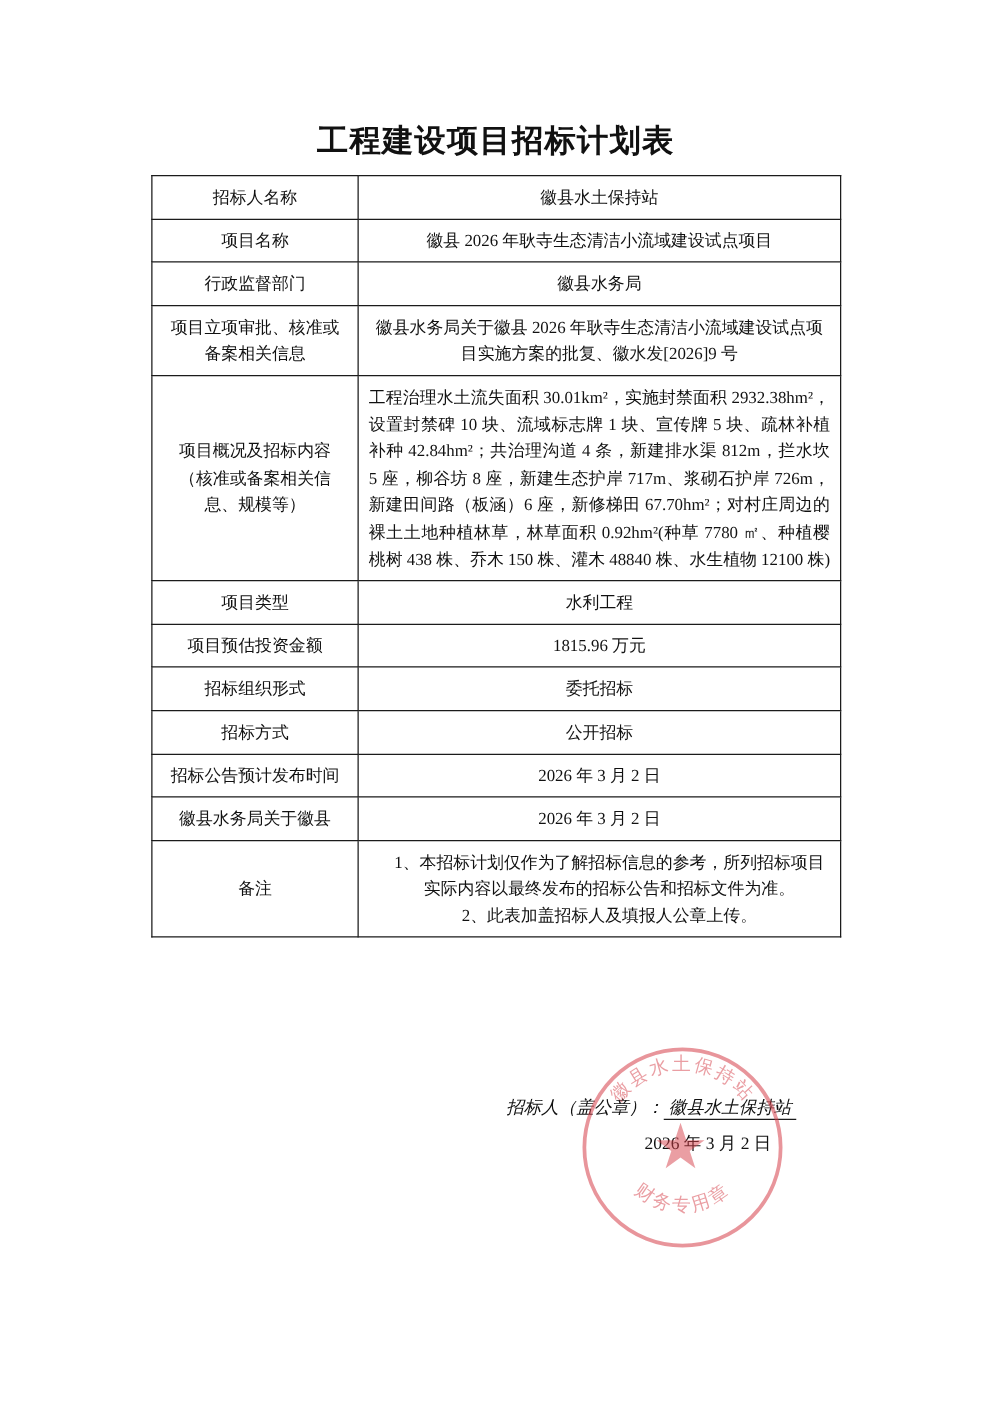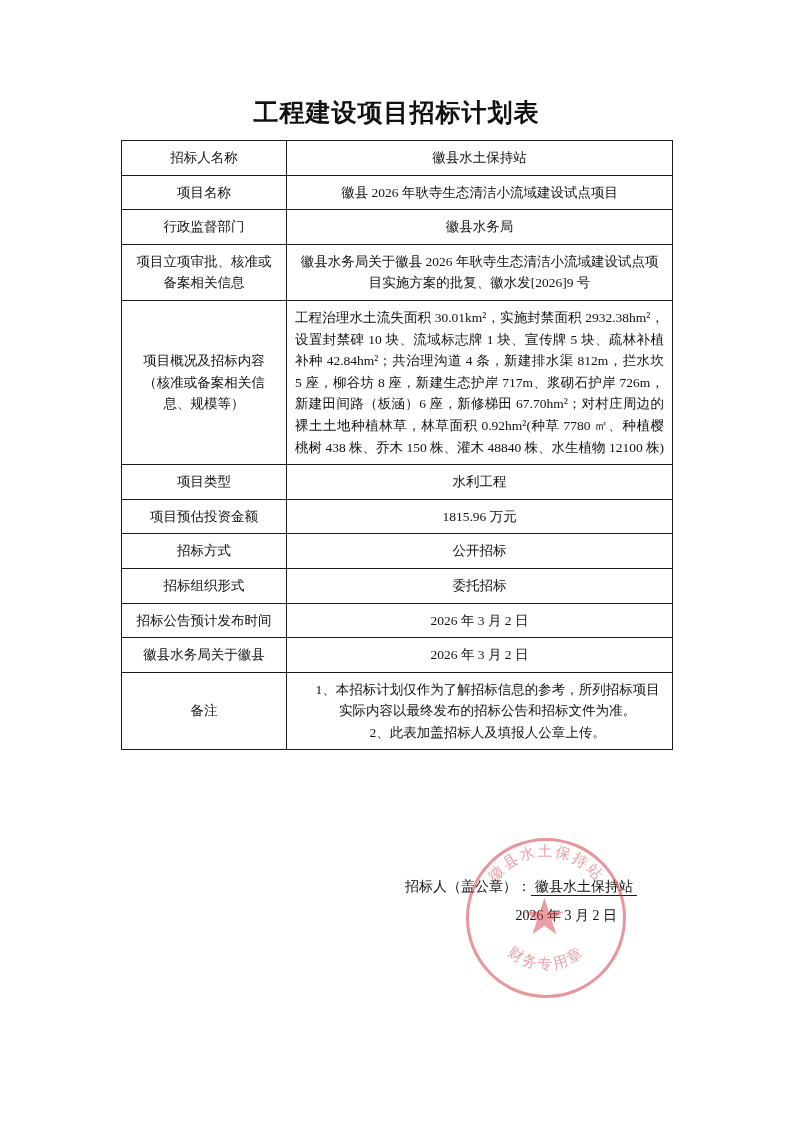--- a/index.html
+++ b/index.html
@@ -72,20 +72,21 @@
     position: absolute;
     left: 121px;
     top: 872px;
     width: 552px;
     font-size: 14px;
     line-height: 2.1;
   }
   .sign-line {
     text-align: right;
     padding-right: 36px;
+    font-style: italic;
   }
   .sign-name {
     border-bottom: 1px solid #1b1b1b;
     padding: 0 4px 1px 4px;
   }
   .sign-date {
     text-align: right;
     padding-right: 56px;
   }
   
@@ -153,26 +154,26 @@
       </tr>
       <tr>
         <td class="label">项目类型</td>
         <td class="value">水利工程</td>
       </tr>
       <tr>
         <td class="label">项目预估投资金额</td>
         <td class="value">1815.96 万元</td>
       </tr>
       <tr>
+        <td class="label">招标组织形式</td>
+        <td class="value">委托招标</td>
+      </tr>
+      <tr>
         <td class="label">招标方式</td>
         <td class="value">公开招标</td>
-      </tr>
-      <tr>
-        <td class="label">招标组织形式</td>
-        <td class="value">委托招标</td>
       </tr>
       <tr>
         <td class="label">招标公告预计发布时间</td>
         <td class="value">2026 年 3 月 2 日</td>
       </tr>
       <tr>
         <td class="label">徽县水务局关于徽县</td>
         <td class="value">2026 年 3 月 2 日</td>
       </tr>
       <tr>

